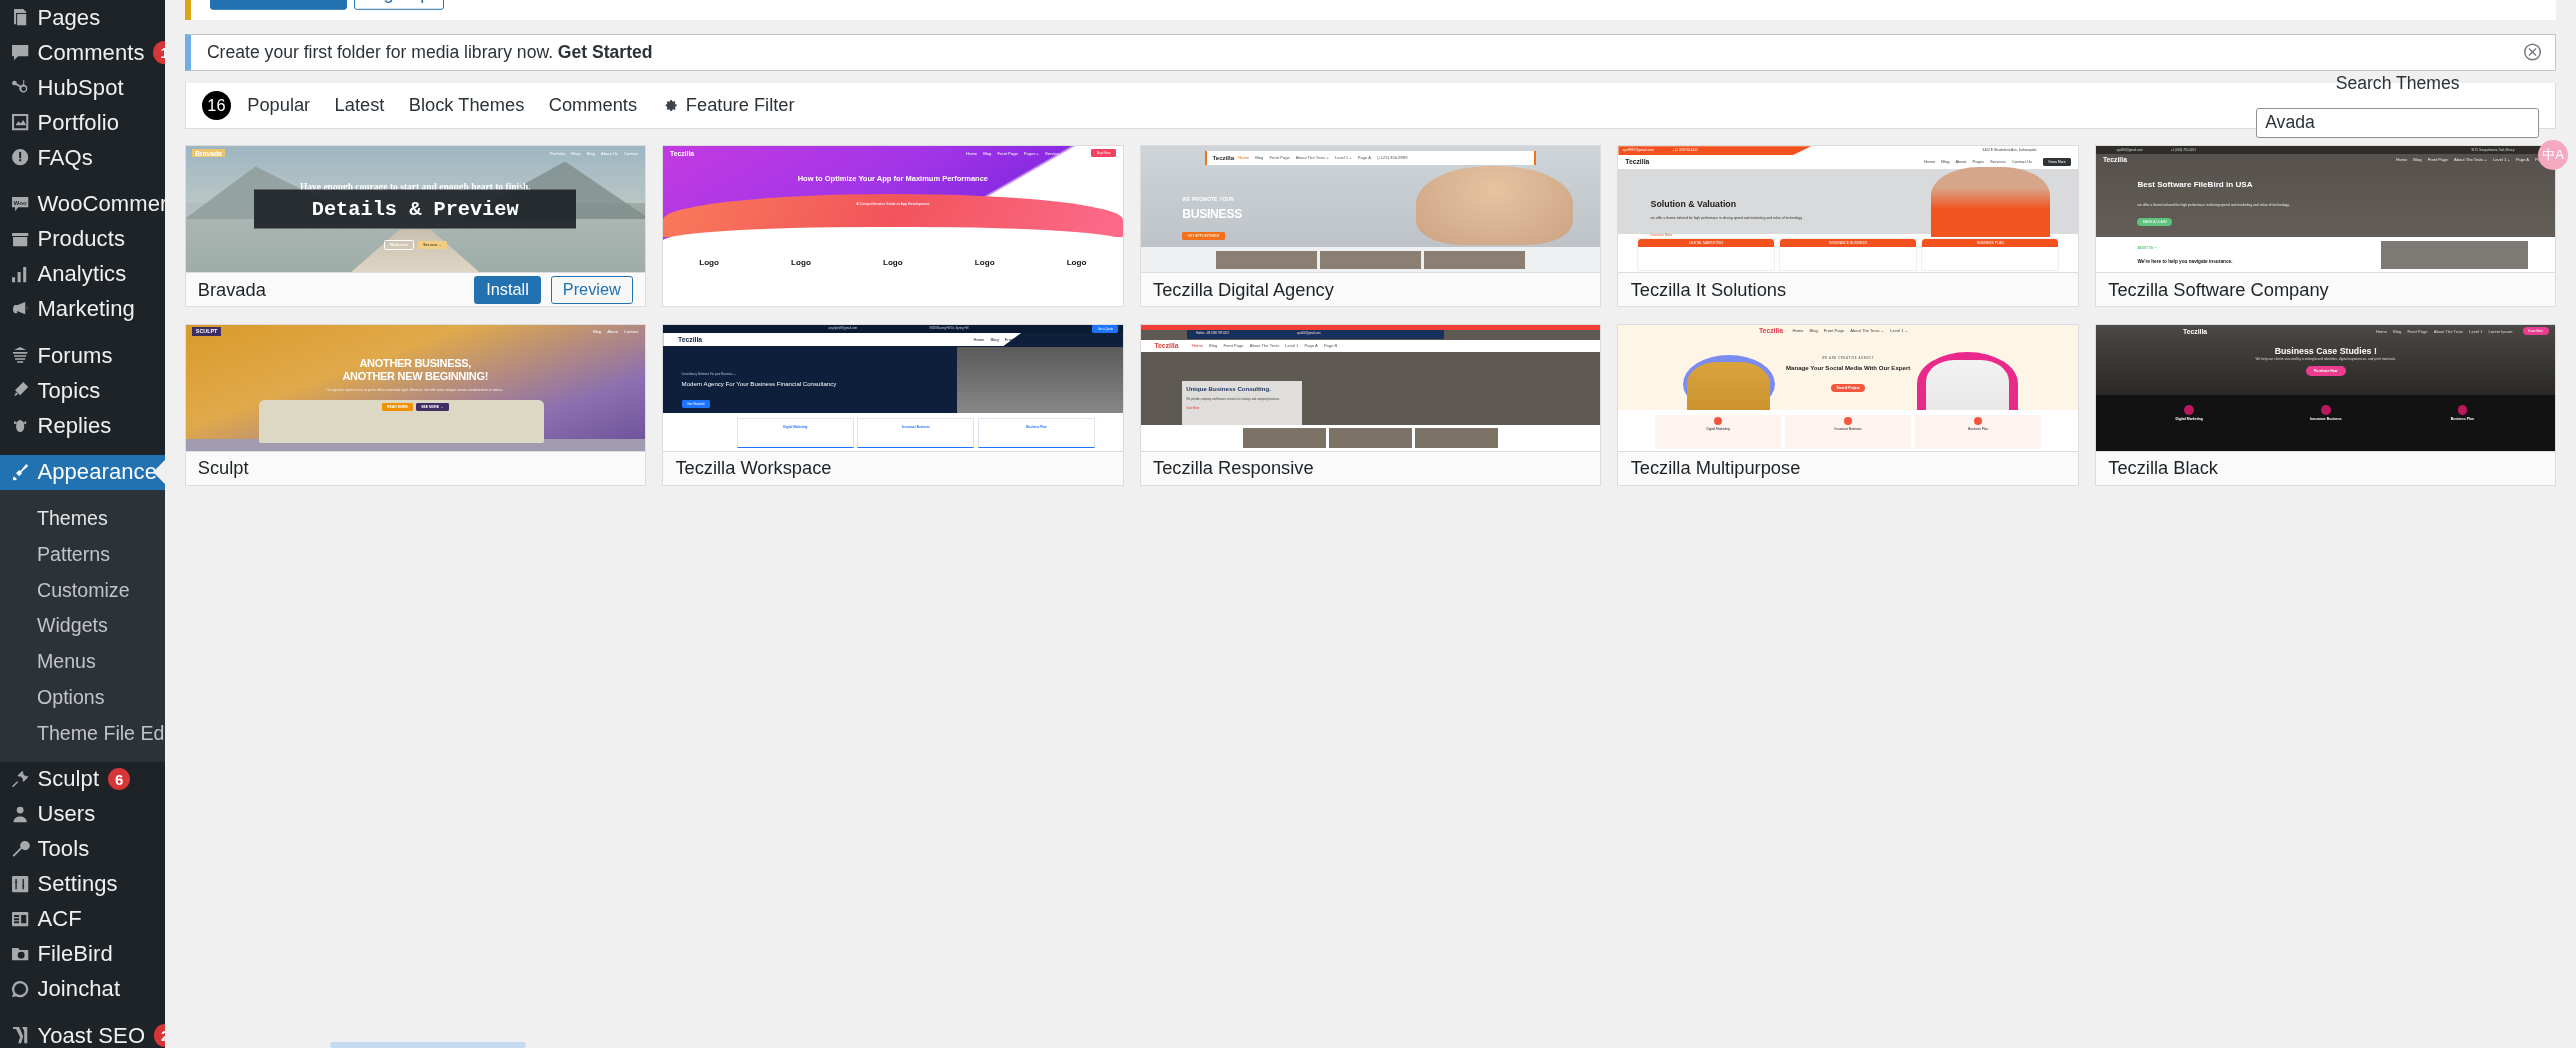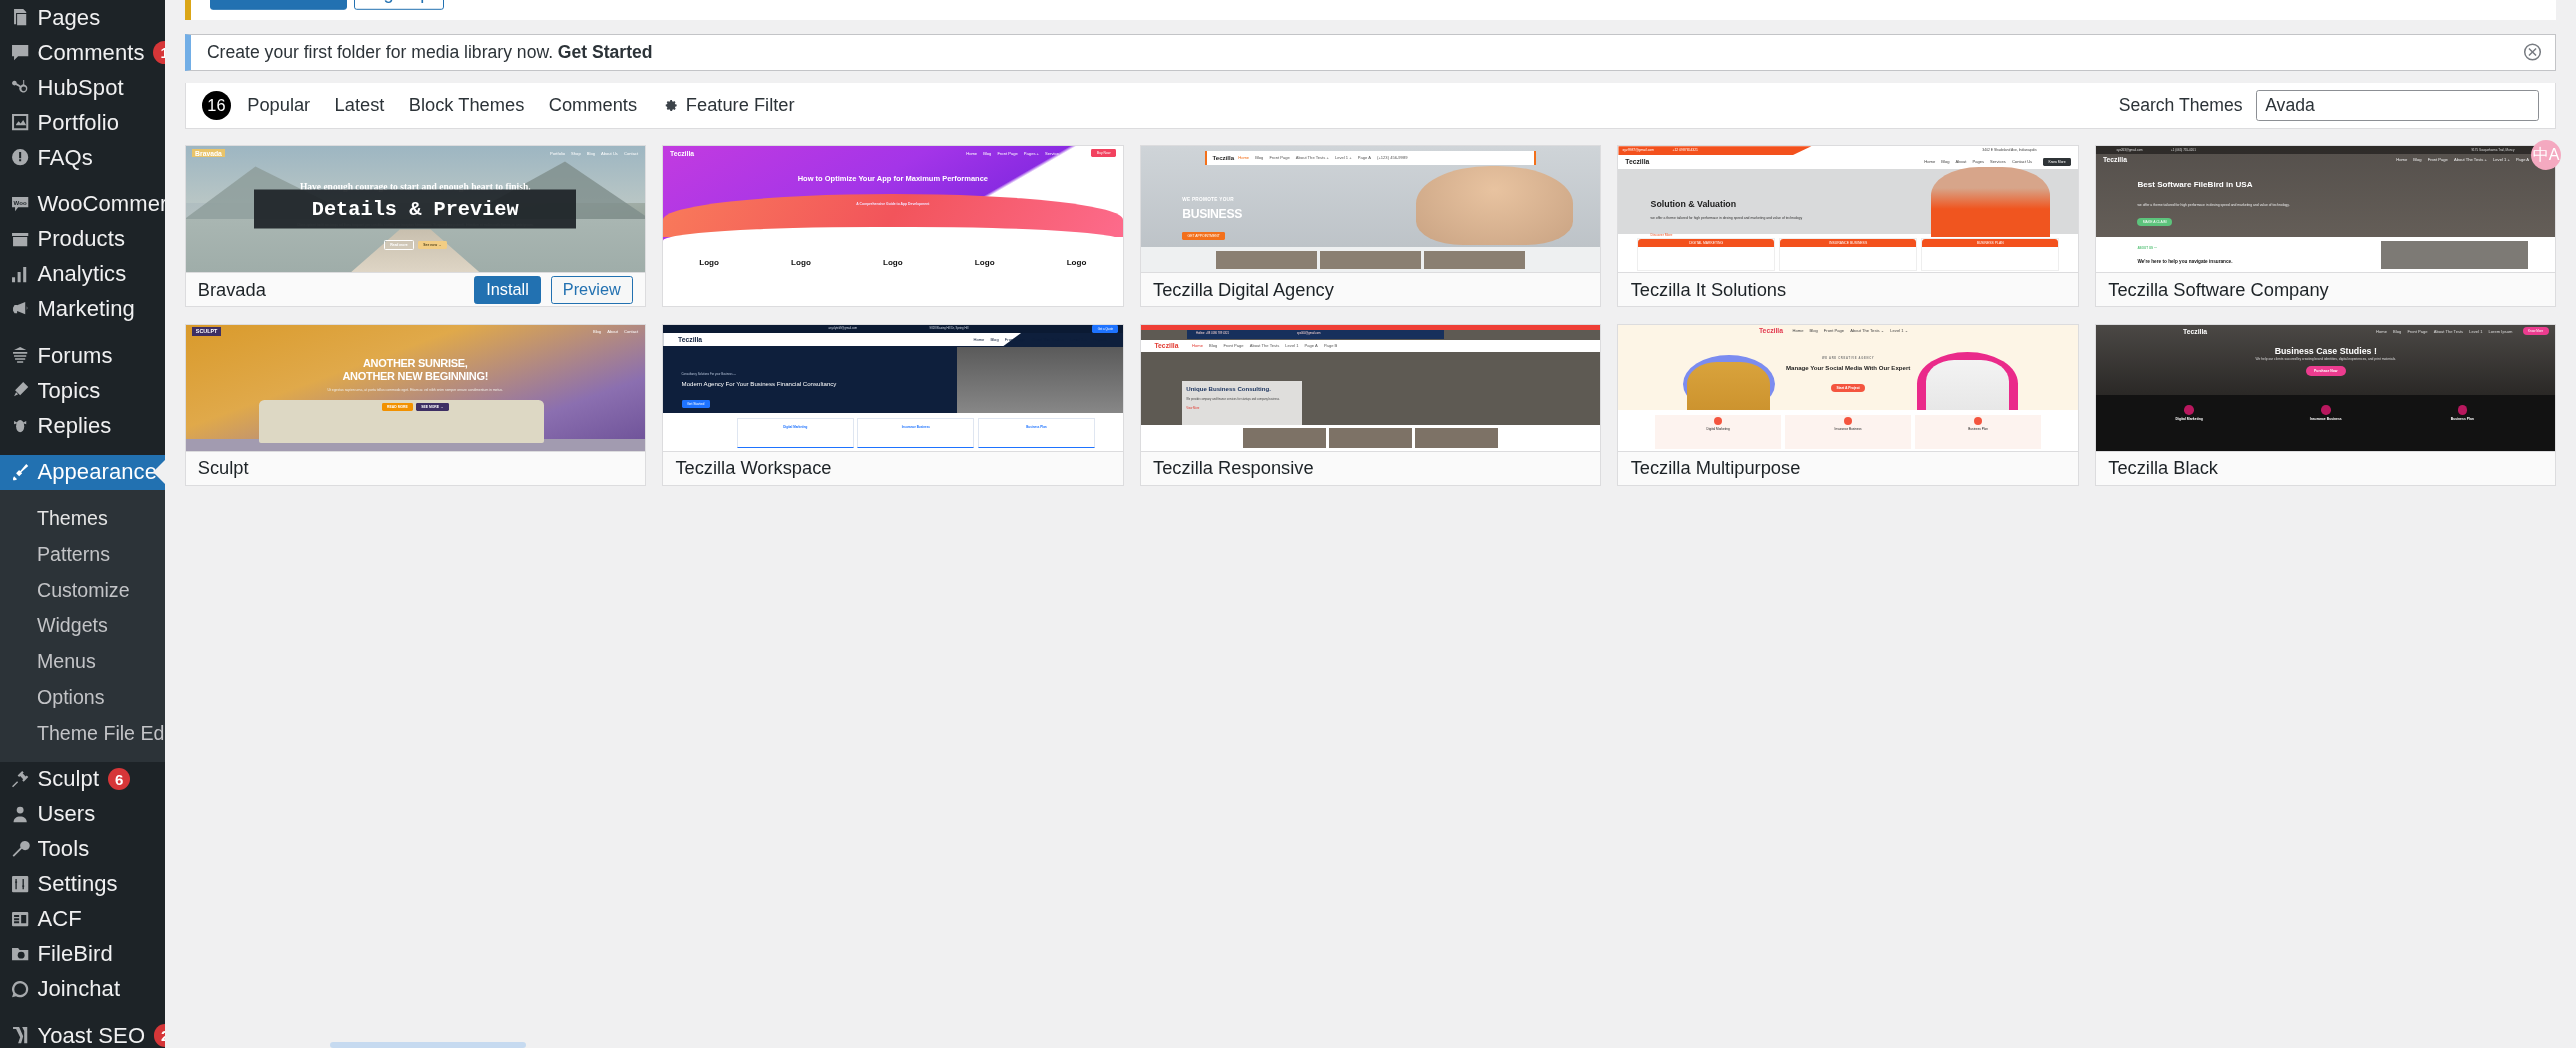--- a/index.html
+++ b/index.html
@@ -109,35 +109,35 @@
     display: flex; align-items: center; justify-content: center;
     margin-right: 16.3px;
   }
   .filter-link {
     font-size: 18.3px; color: #2c3338; margin-right: 24.4px;
     white-space: nowrap; text-decoration: none;
   }
   .feature-filter { display: flex; align-items: center; gap: 6.8px; font-size: 18.3px; color: #2c3338; }
   .feature-filter svg { width: 17.6px; height: 17.6px; fill: #3c434a; display: block; }
   .search-zone {
-    margin-left: auto; display: flex; align-items: center; gap: 13.6px;
+    margin-left: auto; display: flex; align-items: center; gap: 13.6px; flex-direction: column;
   }
   .search-label { font-size: 17.6px; color: #2c3338; white-space: nowrap; }
   .search-input {
     width: 283px; height: 30.5px; border: 0.7px solid #8c8f94; border-radius: 2.7px;
     background: #fff; font-size: 17.6px; color: #2c3338;
     padding: 0 8.1px; font-family: "Liberation Sans", sans-serif;
   }
 
   
   .ime-badge {
-    position: absolute; right: 15px; top: 140px;
+    position: absolute; right: 8px; top: 140px;
     width: 30px; height: 30px; border-radius: 50%;
     background: #f4a9c0; display: flex; align-items: center;
-    justify-content: center; color: #fff; font-size: 16px;
+    justify-content: center; color: #fff; font-size: 13px;
     overflow: hidden; z-index: 50;
   }
 
   
   .theme-browser {
     margin: 16.3px 19.6px 0 19.6px;
     display: grid; grid-template-columns: repeat(5, 1fr);
     gap: 16.3px 16.3px;
   }
   .theme {
@@ -763,21 +763,21 @@
           <div class="sculpt-road"></div>
             <div class="sculpt-van"></div>
           <div class="mk-nav" style="color:#fff">
             <span class="sculpt-logo">SCULPT</span>
             <span class="mk-links">
               <span>Blog</span>
               <span>About</span>
               <span>Contact</span>
             </span>
           </div>
-          <div class="mk-hero-t" style="top:26%;color:#fff;font-size:11px;letter-spacing:-0.3px">ANOTHER SUNRISE,</div>
+          <div class="mk-hero-t" style="top:26%;color:#fff;font-size:11px;letter-spacing:-0.3px">ANOTHER BUSINESS,</div>
           <div class="mk-hero-t" style="top:36%;color:#fff;font-size:11px;letter-spacing:-0.3px">ANOTHER NEW BEGINNING!</div>
           <div class="mk-hero-t" style="top:50%;color:#f0ece6;font-size:3.4px;padding:0 17.6px;font-weight:400;line-height:1.6">Ut egestas sapien urna, at porta tellus commodo eget. Etiam ac vel nibh enim semper ornare condimentum in metus.</div>
           <div class="mk-hero-t" style="top:62%">
             <span class="mk-btn" style="background:#f29100;color:#fff">READ MORE</span>
             <span class="mk-btn" style="background:#3d2f64;color:#fff;margin-left:1.4px">SEE MORE  →</span>
           </div>
         </div>
       </div>
       <div class="theme-name-row">
         <span class="theme-name">Sculpt</span>

